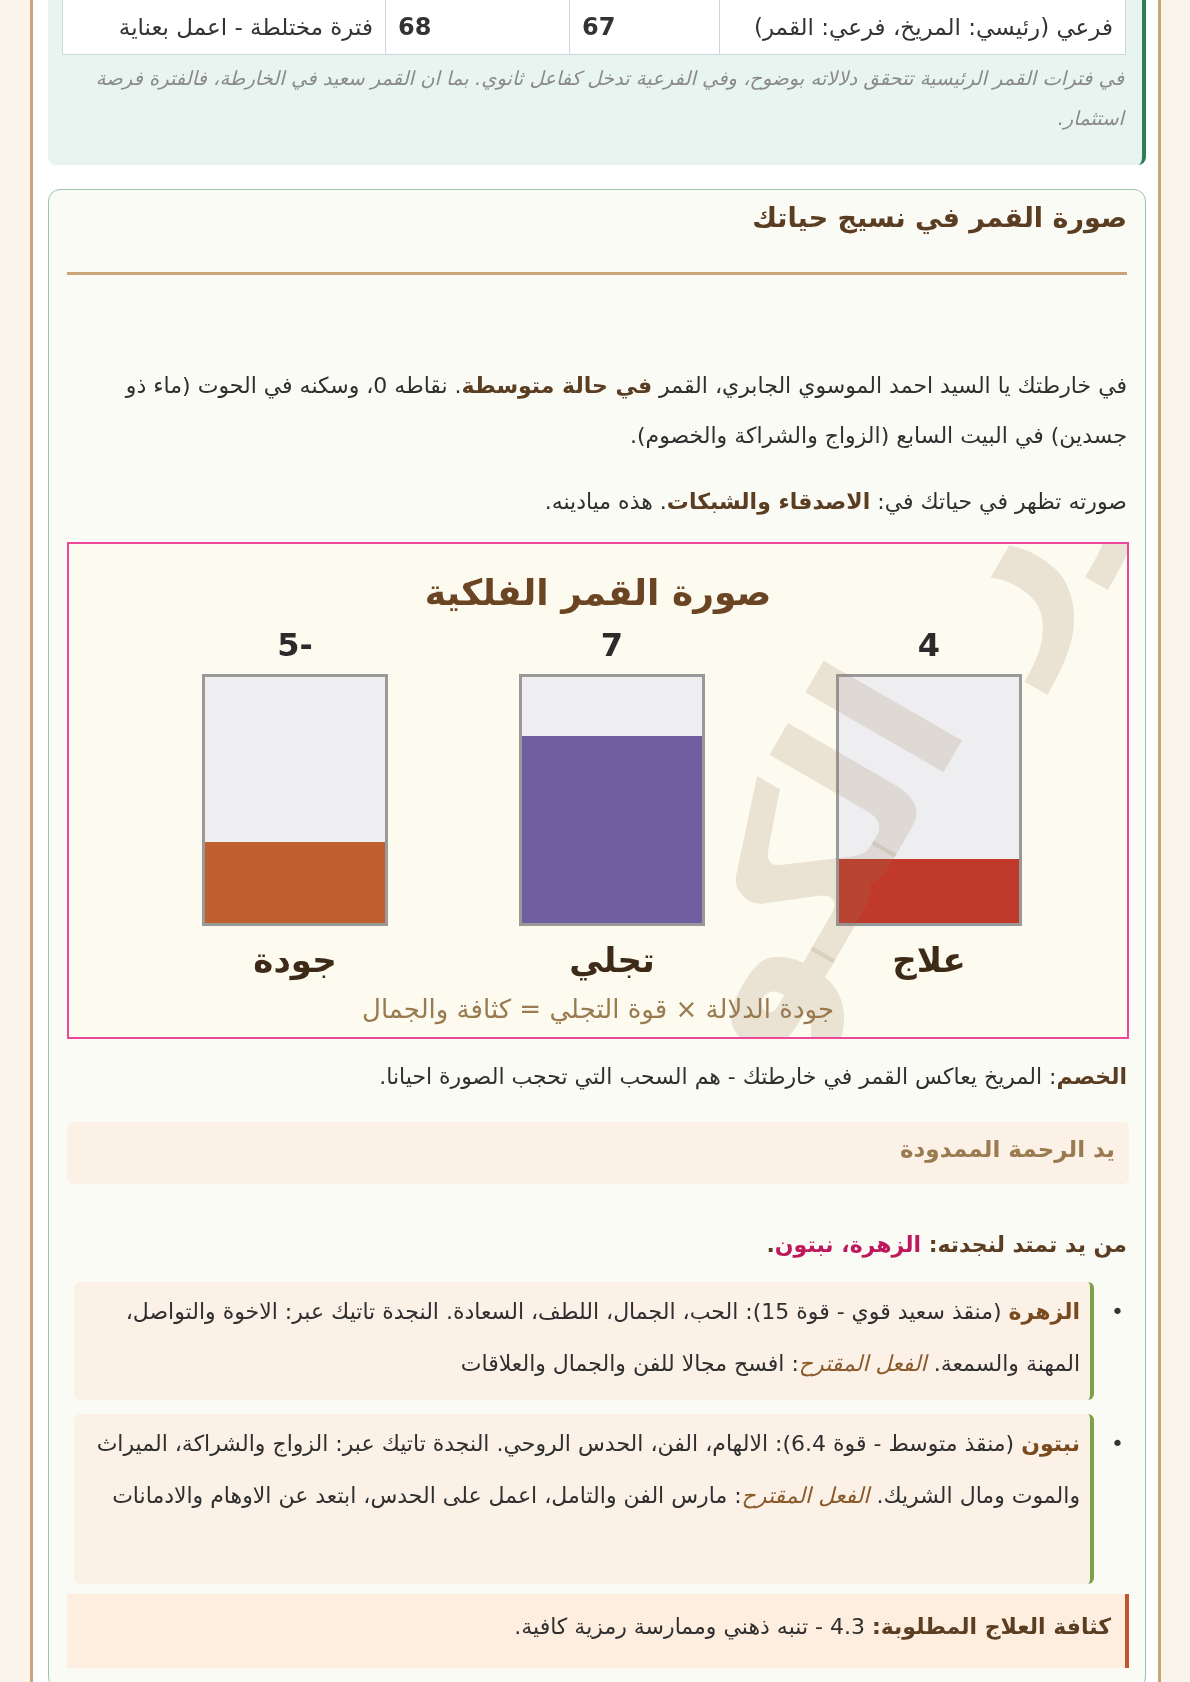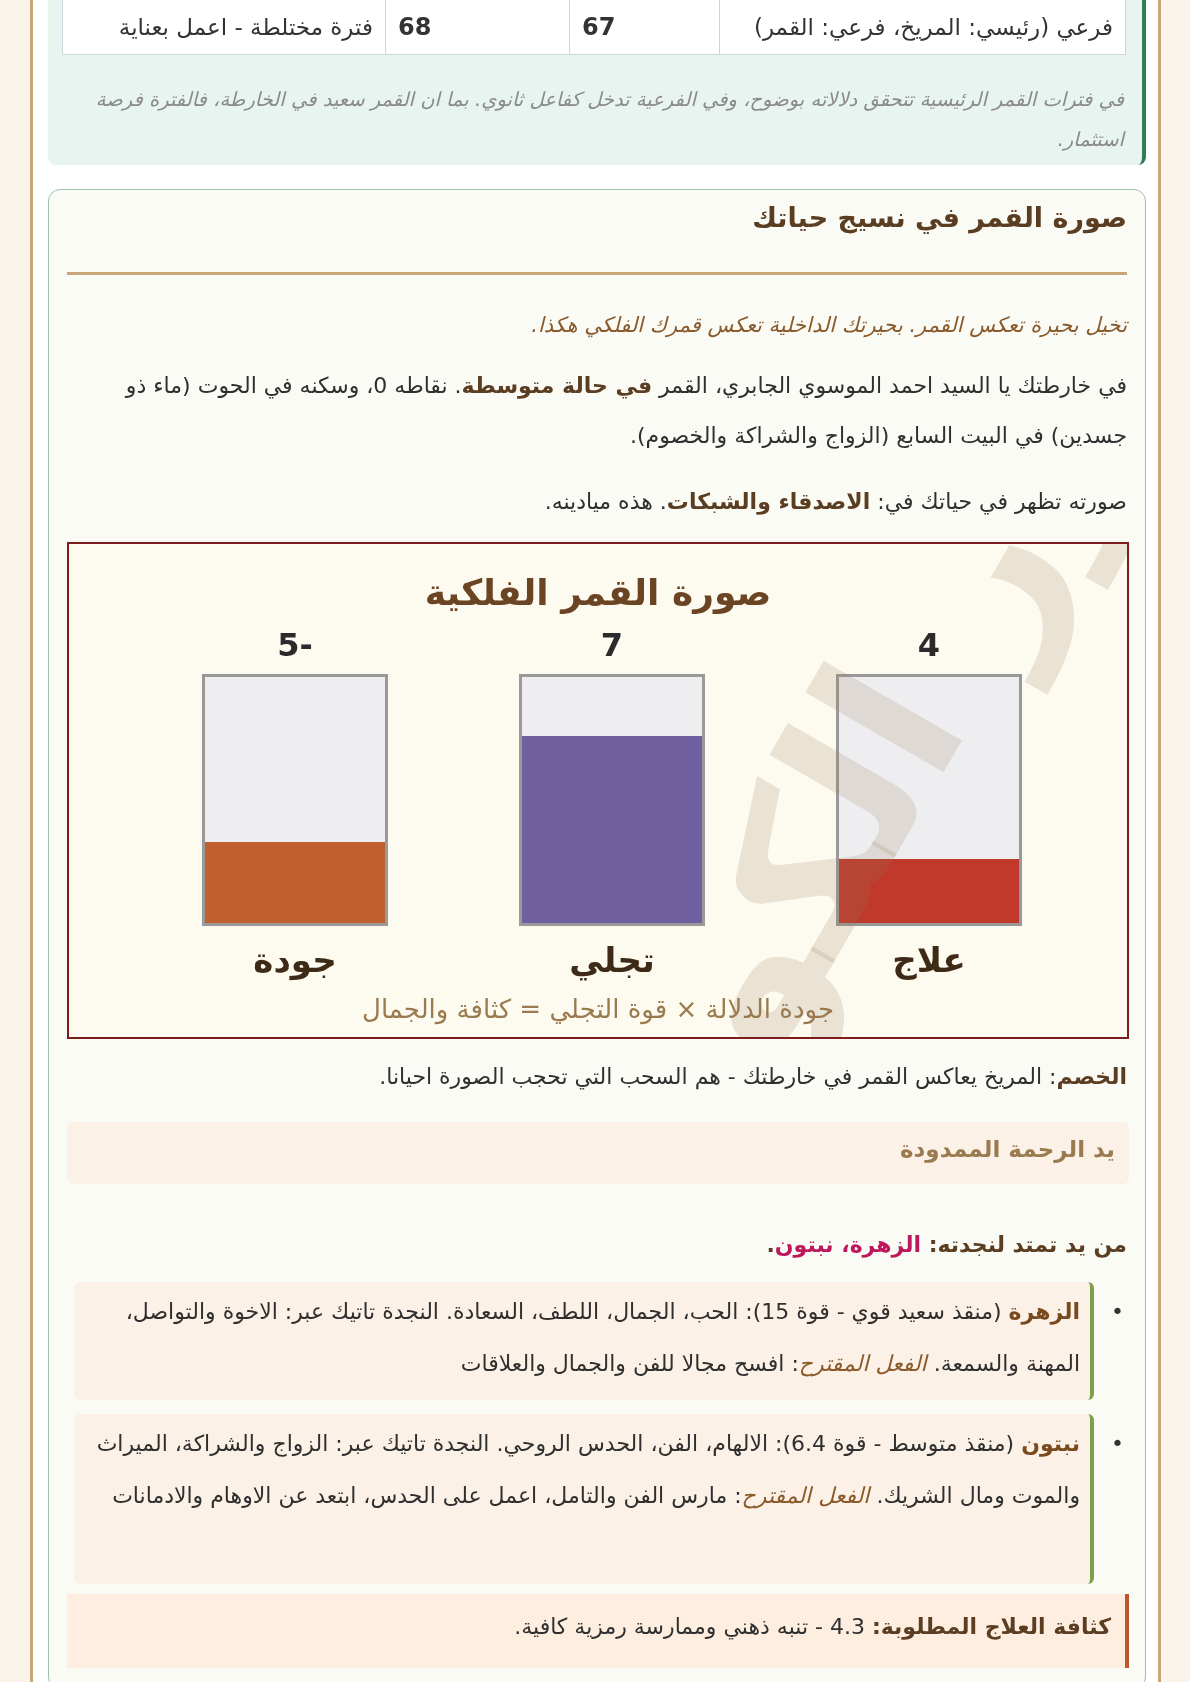--- a/index.html
+++ b/index.html
@@ -39,21 +39,21 @@
   table.periods td {
     border: 1.5px solid #cdd6df;
     border-top: none;
     height: 54px;
     padding: 4px 12px;
     color: #333;
   }
   table.periods td.num { font-weight: bold; text-align: left; font-size: 24px; }
   .top-note {
     position: absolute;
-    right: 18px; top: 80px;
+    right: 18px; top: 59px;
     width: 1060px;
     font-size: 19.5px;
     line-height: 40px;
     color: #8a8a8a;
     font-style: italic;
     text-align: right;
   }
   
   .card {
     position: absolute;
@@ -89,21 +89,21 @@
   .lead { top: 110px; color: #8a5a2b; font-style: italic; font-size: 21px; }
   .intro { top: 171px; }
   .appear { top: 287px; }
 
   
   .chart {
     position: absolute;
     left: 18px; top: 352px;
     width: 1062px; height: 497px;
     background: #fdfaf0;
-    border: 2px solid #7f1d1d;
+    border: 2px solid #ec4899;
     overflow: hidden;
   }
   .chart-title {
     position: absolute; left: 0; right: 0; top: 28px;
     text-align: center;
     font-size: 36px; font-weight: bold; color: #6b4423;
   }
   .watermark {
     position: absolute;
     left: 300px; top: 100px;
@@ -203,21 +203,20 @@
       </tr>
     </tbody>
       </table>
     <div class="top-note">في فترات القمر الرئيسية تتحقق دلالاته بوضوح، وفي الفرعية تدخل كفاعل ثانوي. بما ان القمر سعيد في الخارطة، فالفترة فرصة استثمار.</div>
   </div>
 
   <div class="card">
     <div class="card-title">صورة القمر في نسيج حياتك</div>
     <div class="card-rule"></div>
 
-    <div class="p lead">تخيل بحيرة تعكس القمر. بحيرتك الداخلية تعكس قمرك الفلكي هكذا.</div>
 
     <div class="p intro"><span>في خارطتك يا السيد احمد الموسوي الجابري، القمر </span><strong>في حالة متوسطة</strong><span>. نقاطه 0، وسكنه في الحوت (ماء ذو جسدين) في البيت السابع (الزواج والشراكة والخصوم).</span></div>
 
     <div class="p appear"><span>صورته تظهر في حياتك في: </span><strong>الاصدقاء والشبكات</strong><span>. هذه ميادينه.</span></div>
 
     <div class="chart">
       <div class="chart-title">صورة القمر الفلكية</div>
 
       <div class="bar-col" style="left:767px">
         <div class="bar-val">4</div>

